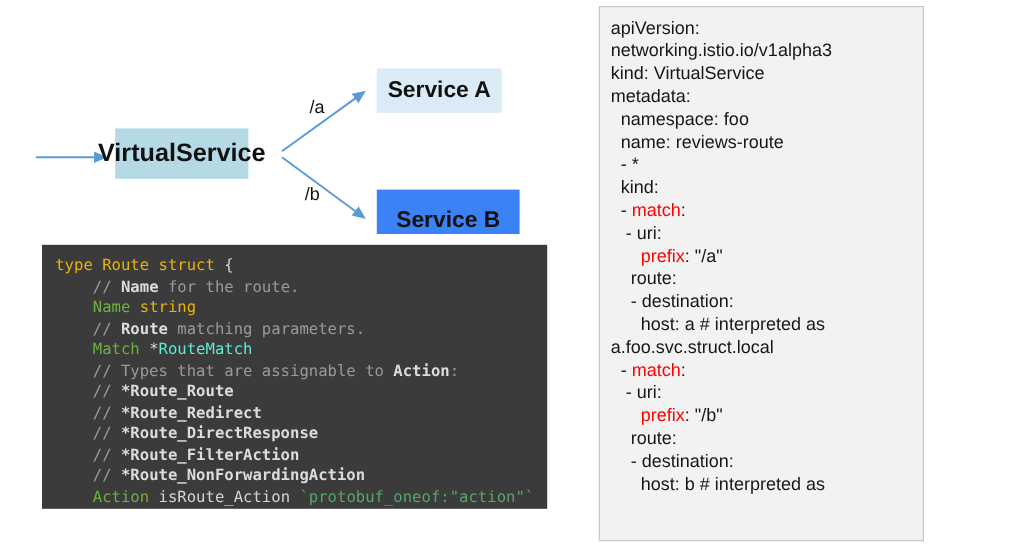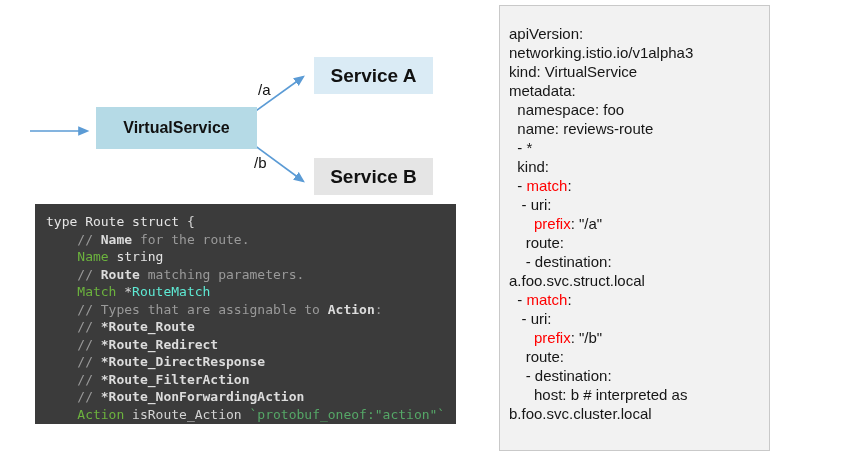--- a/index.html
+++ b/index.html
@@ -15,22 +15,22 @@
   
   .diagram-svg { position: absolute; left: 0; top: 0; width: 500px; height: 210px; }
   .node {
     position: absolute;
     display: flex;
     align-items: center;
     justify-content: center;
     font-weight: bold;
     color: #111111;
   }
-  .vs-box    { left: 96px;  top: 107px; width: 161px; height: 42px; font-size: 16px; }
-  .svc-a-box { left: 314px; top: 57px;  width: 119px; height: 37px; font-size: 19px; }
+  .vs-box    { left: 96px;  top: 107px; width: 111px; height: 42px; font-size: 21px; }
+  .svc-a-box { left: 314px; top: 57px;  width: 104px; height: 37px; font-size: 19px; }
   .svc-b-box { left: 314px; top: 158px; width: 119px; height: 37px; font-size: 19px; }
   .edge-label {
     position: absolute;
     font-size: 15px;
     color: #111111;
   }
   .label-a { left: 258px; top: 81px; }
   .label-b { left: 254px; top: 154px; }
 
   
@@ -40,35 +40,35 @@
     width: 421px; height: 220px;
     padding: 9px 6px 0 11px;
     font-family: "DejaVu Sans Mono", monospace;
     font-size: 13px;
     line-height: 17.5px;
     color: #d4d4d4;
     white-space: pre;
     overflow: hidden;
   }
   .code-block .line { white-space: pre; }
-  .c-kw { color: #e5e5e5; }             
+  .c-kw { color: #eab308; }             
   .c-cm { color: #9a9a9a; }             
   .c-id { color: #dcdcdc; font-weight: bold; } 
   .c-gr { color: #6cb33e; }             
   .c-cy { color: #5eead4; }             
   .c-lt { color: #d4d4d4; }             
   .c-sg { color: #55a767; }             
 
   
   .yaml-panel {
     position: absolute;
     left: 499px; top: 5px;
     width: 271px; height: 446px;
     border: 1px solid #c9c9c9;
-    padding: 18px 4px 0 9px;
+    padding: 8px 4px 0 9px;
     font-size: 15px;
     line-height: 19px;
     color: #161616;
     overflow: hidden;
   }
   .yaml-panel .line { white-space: pre-wrap; }
   .c-red { color: #ff0000; }
 </style>
 </head>
 <body>
@@ -87,21 +87,21 @@
   </svg>
 
   <div class="node vs-box" style="background: rgb(181, 218, 230);">
     <span>VirtualService</span>
   </div>
 
   <div class="node svc-a-box" style="background: rgb(218, 235, 245);">
     <span>Service A</span>
   </div>
 
-  <div class="node svc-b-box" style="background: #e5e5e5;">
+  <div class="node svc-b-box" style="background: #3b82f6; align-items: flex-end;">
     <span>Service B</span>
   </div>
 
   <div class="edge-label label-a">/a</div>
   <div class="edge-label label-b">/b</div>
 
   <div class="code-block" style="background: rgb(59, 59, 59);"><div class="line"><span class="c-kw">type Route struct </span><span class="c-lt">{</span></div><div class="line"><span class="c-cm">    // </span><span class="c-id">Name</span><span class="c-cm"> for the route.</span></div><div class="line"><span>    </span><span class="c-gr">Name</span><span> </span><span class="c-kw">string</span></div><div class="line"><span class="c-cm">    // </span><span class="c-id">Route</span><span class="c-cm"> matching parameters.</span></div><div class="line"><span>    </span><span class="c-gr">Match</span><span class="c-lt"> *</span><span class="c-cy">RouteMatch</span></div><div class="line"><span class="c-cm">    // Types that are assignable to </span><span class="c-id">Action</span><span class="c-cm">:</span></div><div class="line"><span class="c-cm">    // </span><span class="c-id">*Route_Route</span></div><div class="line"><span class="c-cm">    // </span><span class="c-id">*Route_Redirect</span></div><div class="line"><span class="c-cm">    // </span><span class="c-id">*Route_DirectResponse</span></div><div class="line"><span class="c-cm">    // </span><span class="c-id">*Route_FilterAction</span></div><div class="line"><span class="c-cm">    // </span><span class="c-id">*Route_NonForwardingAction</span></div><div class="line"><span>    </span><span class="c-gr">Action</span><span class="c-lt"> isRoute_Action </span><span class="c-sg">`protobuf_oneof:"action"`</span></div></div>
 
   <div class="yaml-panel" style="background: rgb(242, 242, 242);">
       <div class="line"><span>apiVersion: networking.istio.io/v1alpha3</span></div>
@@ -109,23 +109,23 @@
       <div class="line"><span>metadata:</span></div>
       <div class="line"><span>  namespace: foo</span></div>
       <div class="line"><span>  name: reviews-route</span></div>
       <div class="line"><span>  - *</span></div>
       <div class="line"><span>  kind:</span></div>
       <div class="line"><span>  - </span><span class="c-red">match</span><span>:</span></div>
       <div class="line"><span>   - uri:</span></div>
       <div class="line"><span>      </span><span class="c-red">prefix</span><span>: "/a"</span></div>
       <div class="line"><span>    route:</span></div>
       <div class="line"><span>    - destination:</span></div>
+      <div class="line"><span>      host: a # interpreted as</span></div>
       <div class="line"><span>a.foo.svc.struct.local</span></div>
       <div class="line"><span>  - </span><span class="c-red">match</span><span>:</span></div>
       <div class="line"><span>   - uri:</span></div>
       <div class="line"><span>      </span><span class="c-red">prefix</span><span>: "/b"</span></div>
       <div class="line"><span>    route:</span></div>
       <div class="line"><span>    - destination:</span></div>
       <div class="line"><span>      host: b # interpreted as</span></div>
-      <div class="line"><span>b.foo.svc.cluster.local</span></div>
     </div>
 
 </div>
 
 </body></html>

